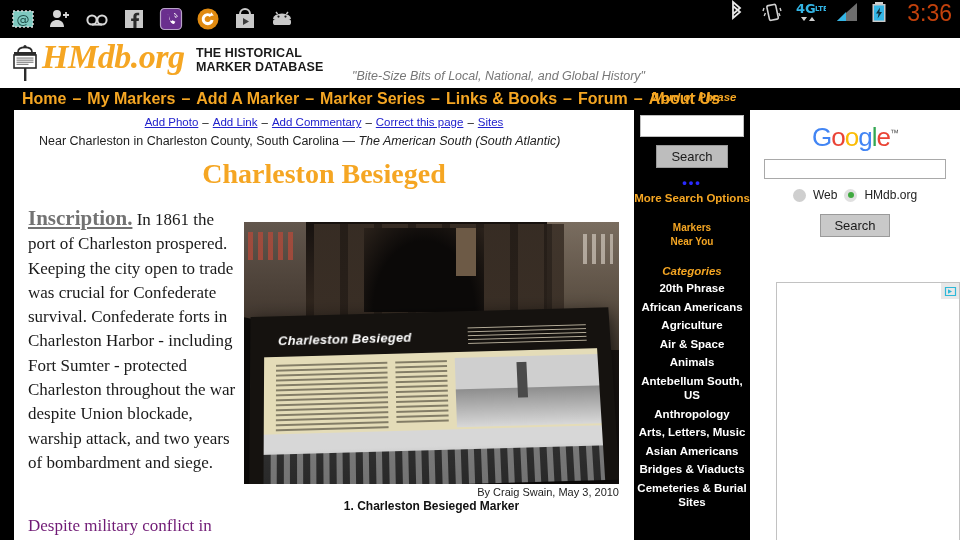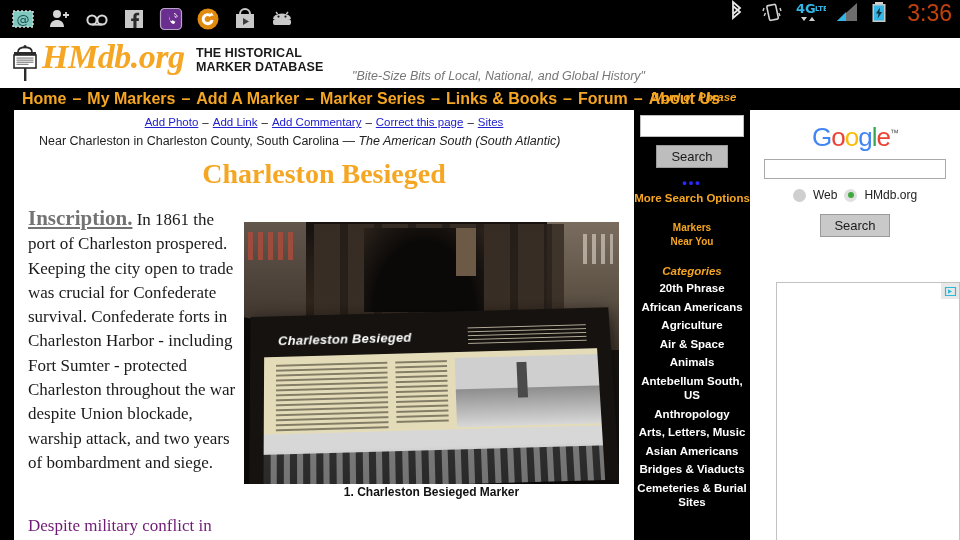--- a/index.html
+++ b/index.html
@@ -294,20 +294,21 @@
             <div class="panel-title">Charleston Besieged</div>
             <div class="panel-credit"></div>
             <div class="panel-col1"></div>
             <div class="panel-col2"></div>
             <div class="panel-hist"></div>
             <div class="panel-cap"></div>
             <div class="panel-crowd"></div>
           </div>
         </div>
       </div>
+      <div class="credit">By Craig Swain, May 3, 2010</div>
       <div class="caption">1. Charleston Besieged Marker</div>
     </div>
   </div>
 
   <div class="midcol">
     <div class="searchbox"></div>
     <div class="searchbtn">Search</div>
     <div class="dots">•••</div>
     <div class="moreopts">More Search Options</div>
     <div class="nearyou">

